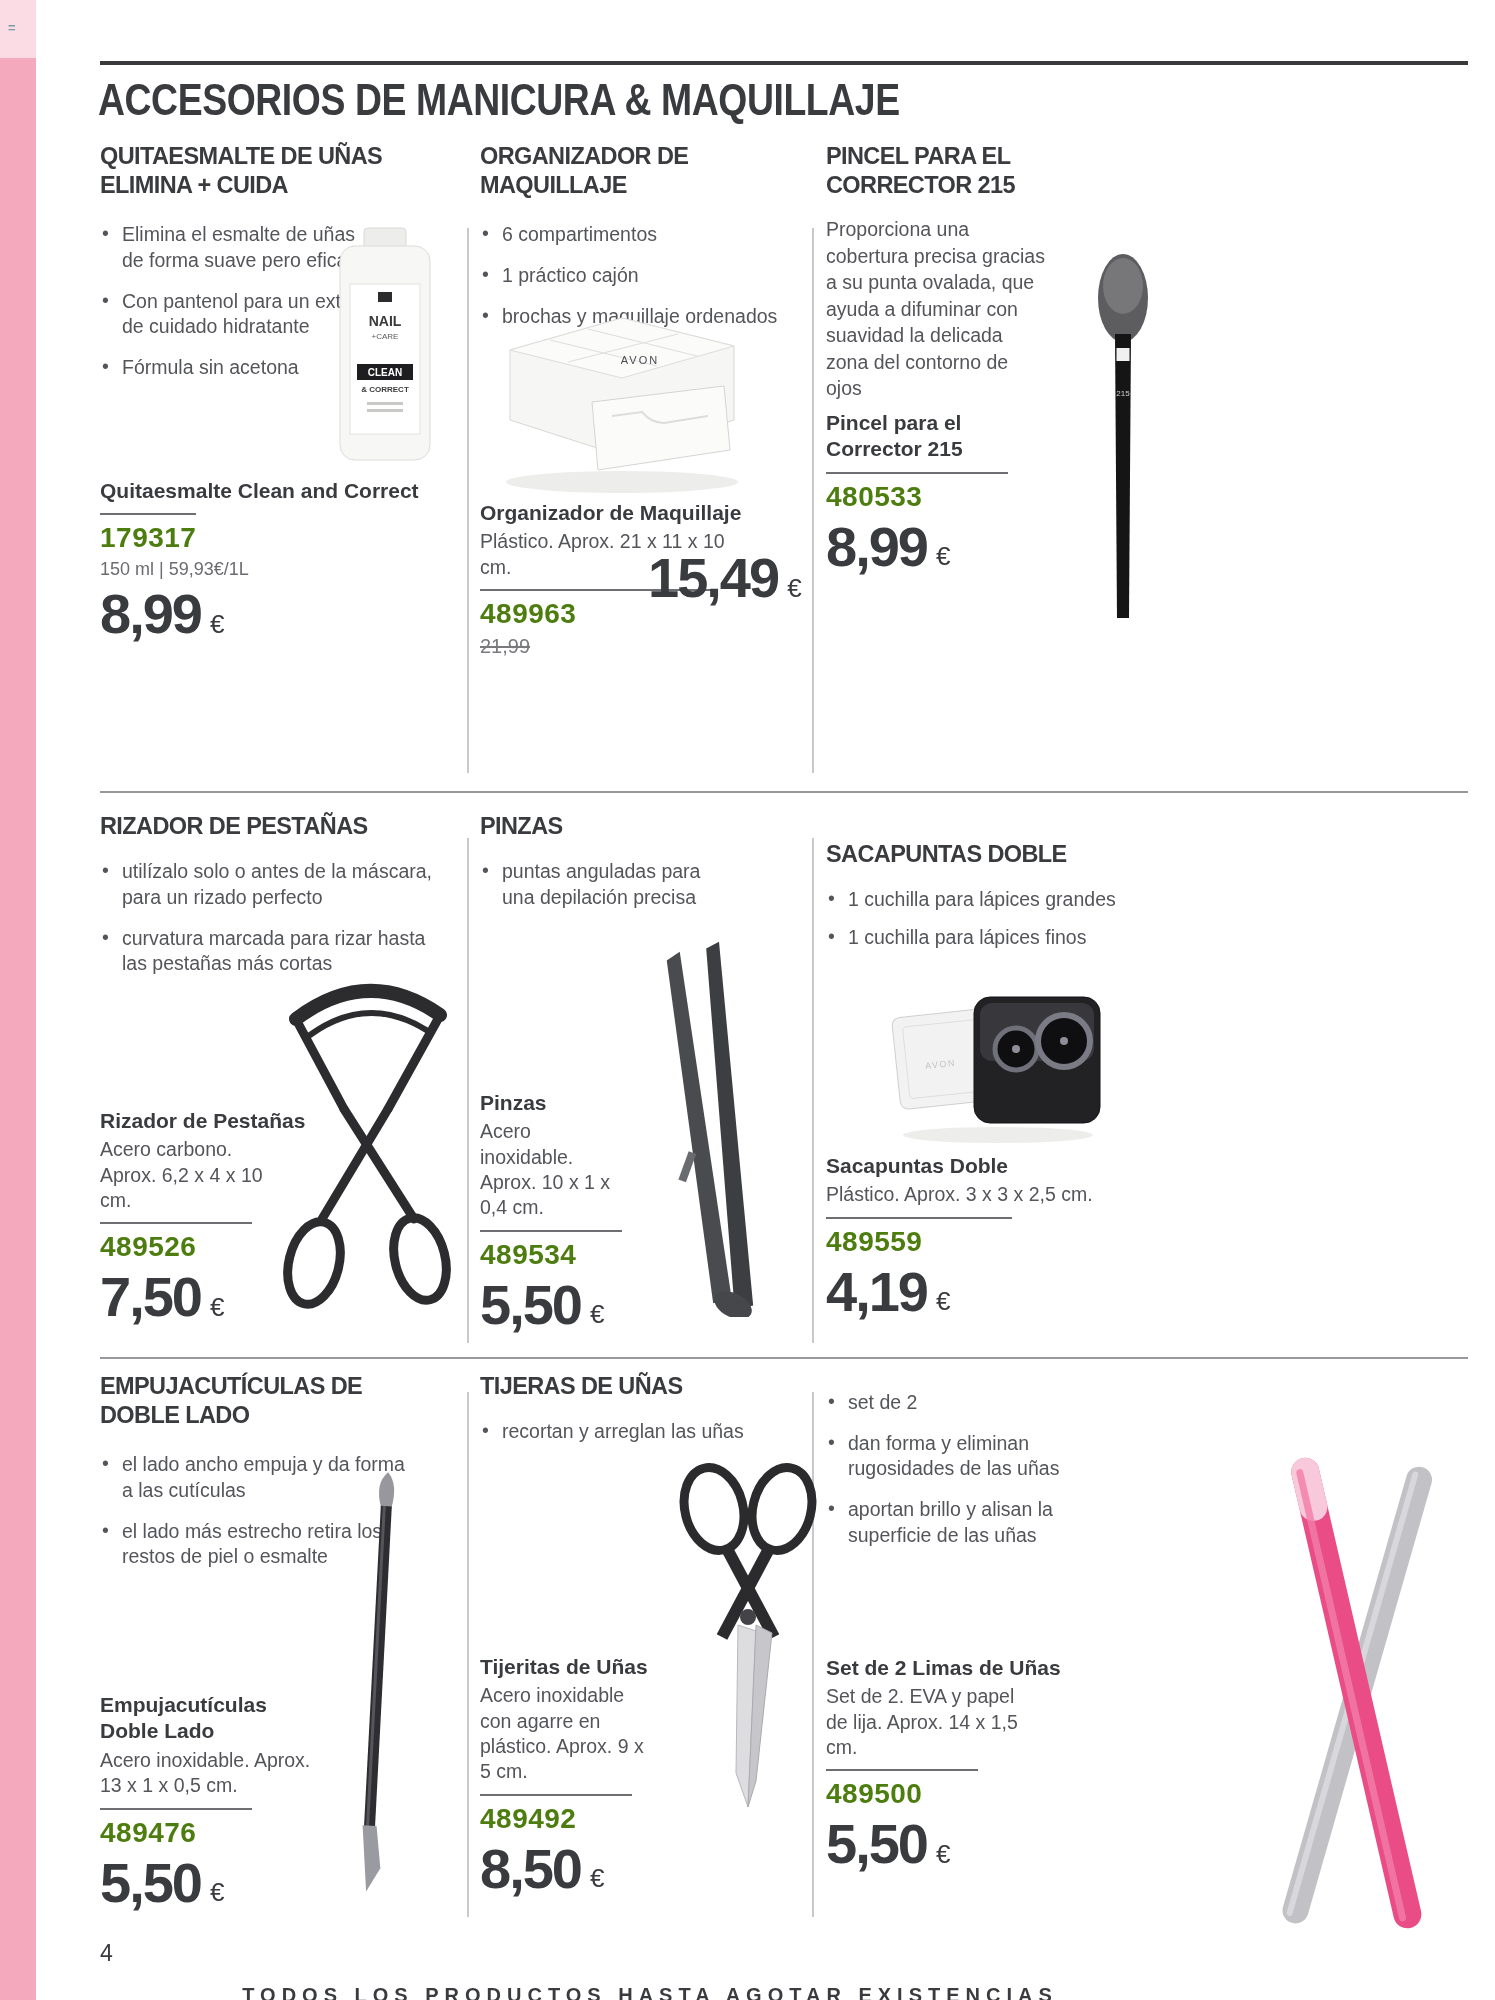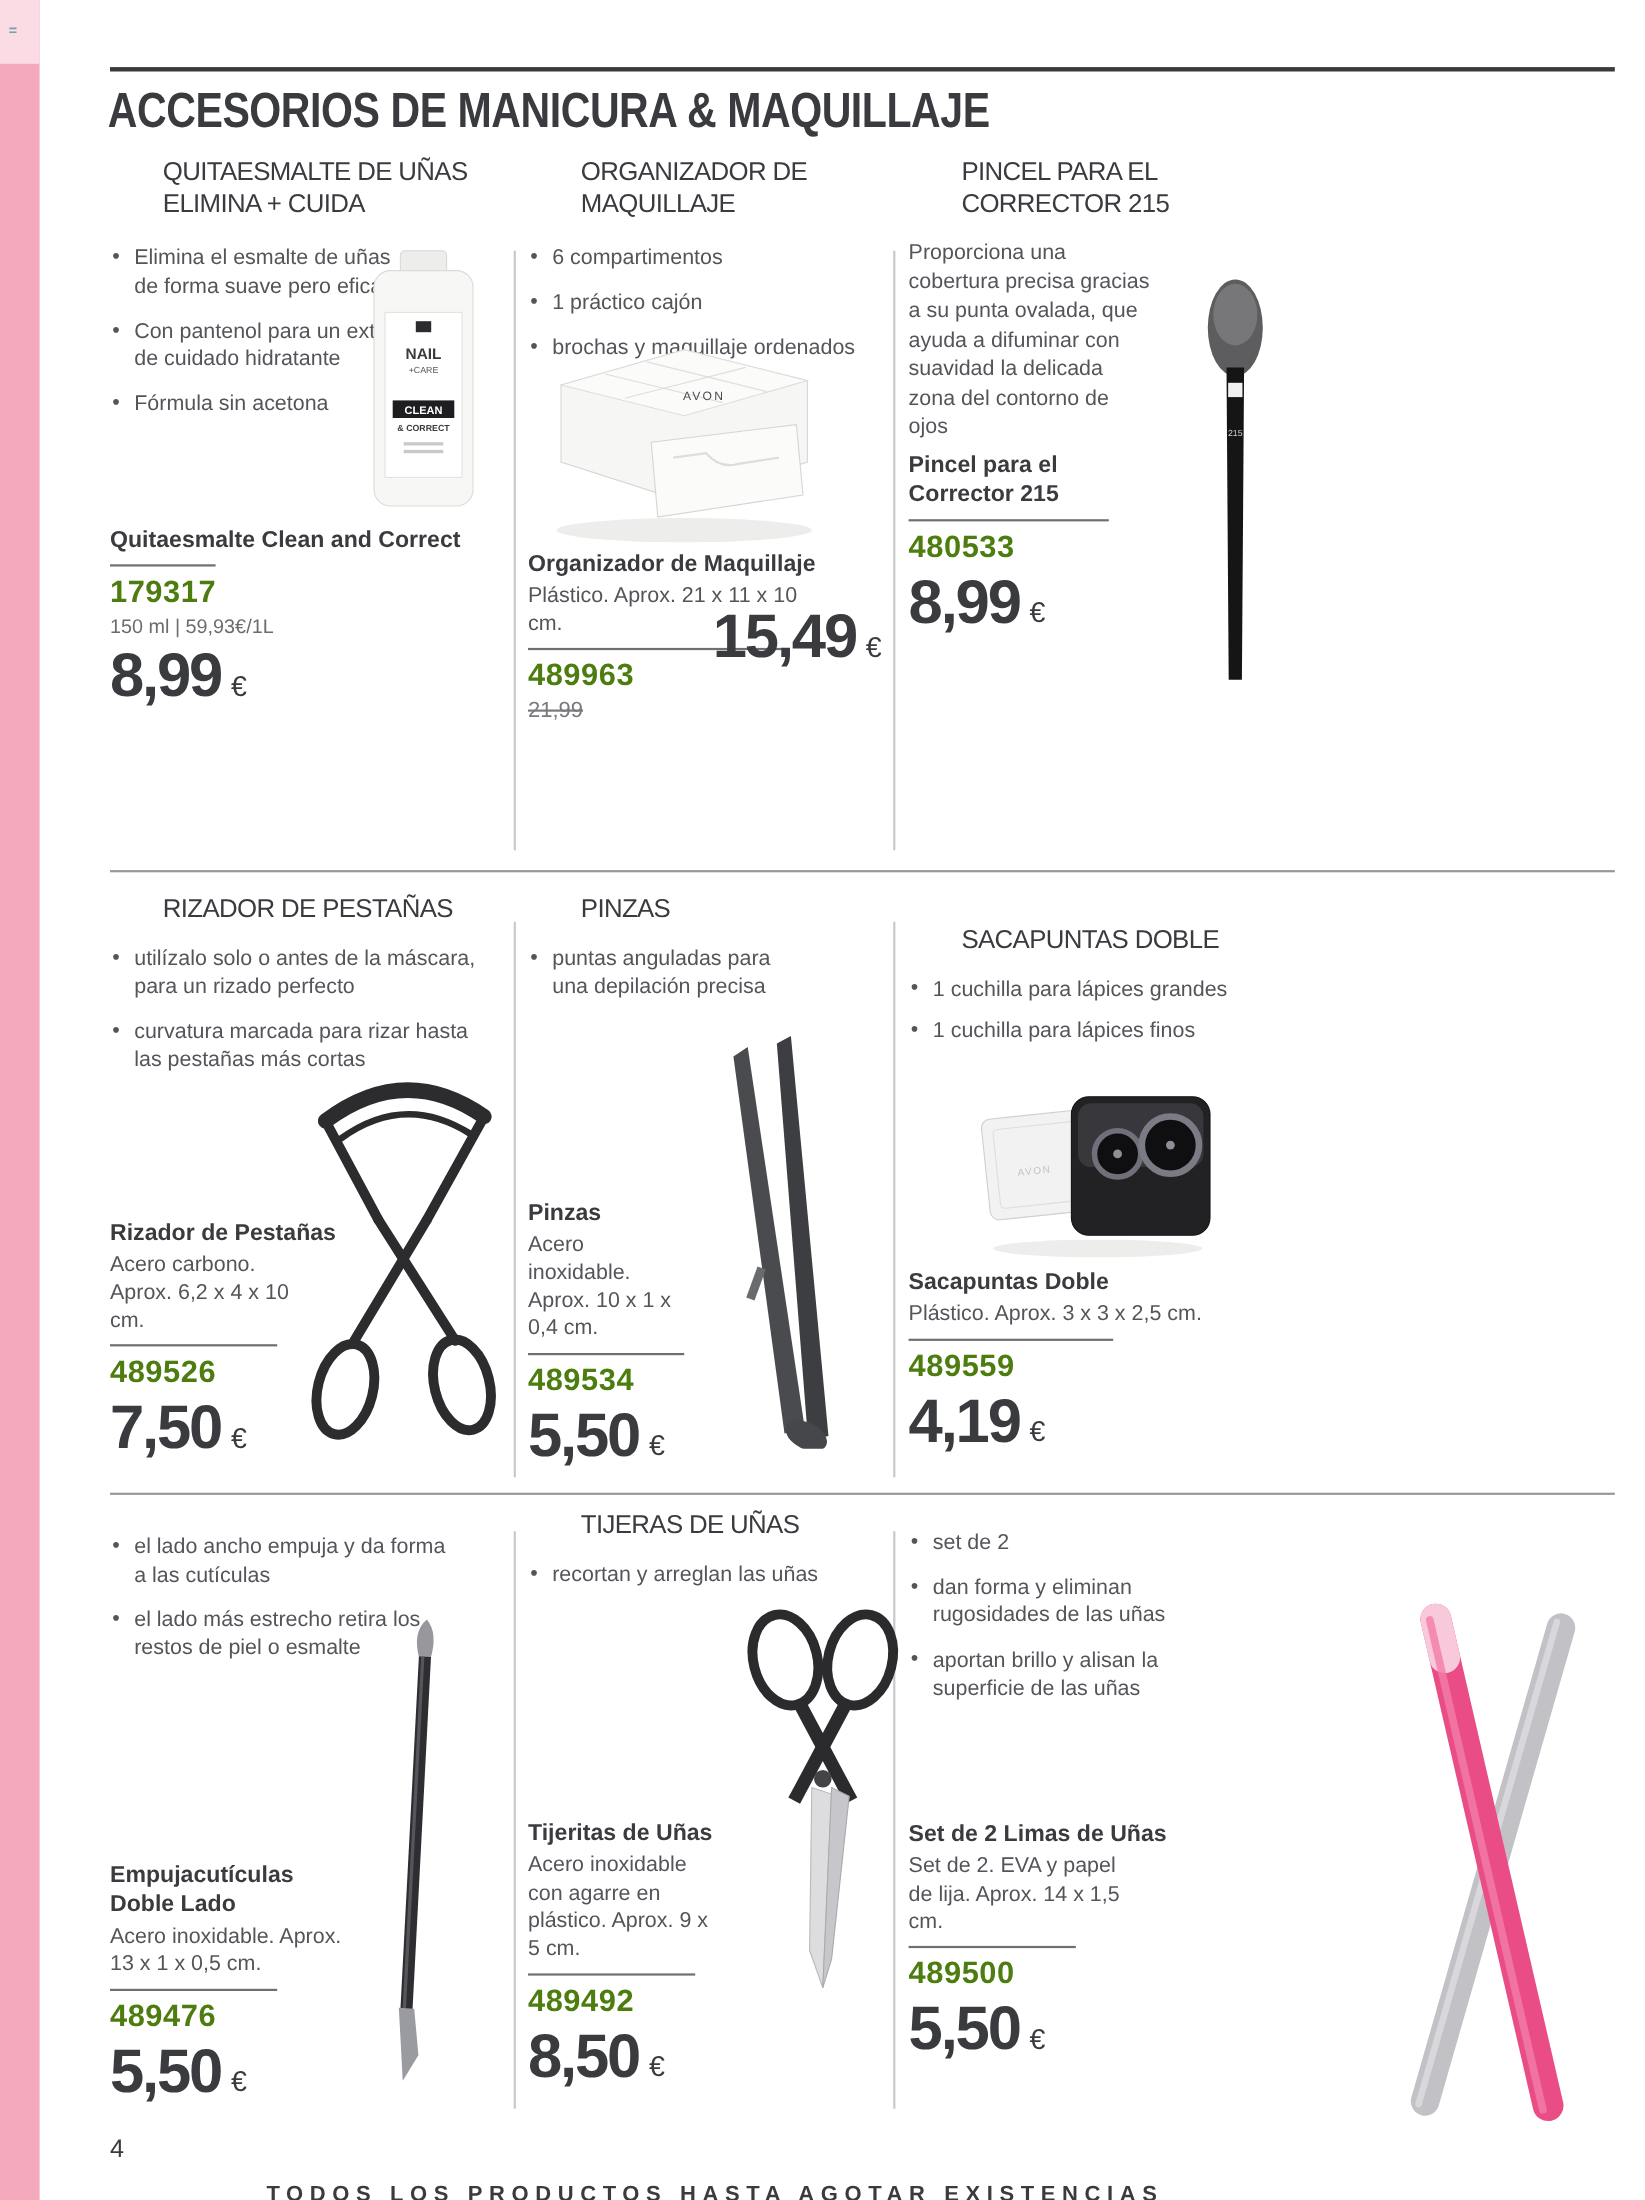--- a/index.html
+++ b/index.html
@@ -8,21 +8,21 @@
   
   .pink-strip{position:absolute;left:0;top:0;width:36px;height:2000px;background:#f4a9bd;}
   .pink-strip-top{position:absolute;left:0;top:0;width:36px;height:58px;background:#fbdce4;}
   .menu-glyph{position:absolute;left:8px;top:20px;font-size:13px;font-weight:bold;color:#75a0a8;}
   
   .header-rule{position:absolute;left:100px;top:61px;width:1368px;height:4px;background:#3a3a3c;}
   .page-title{position:absolute;left:98px;top:74px;font-size:45px;font-weight:bold;letter-spacing:-0.5px;
               color:#3a3b3f;transform:scaleX(0.83);transform-origin:left top;white-space:nowrap;}
   
   .sec{position:absolute;}
-  .sec-heading{font-size:23.5px;font-weight:normal;line-height:1.24;color:#3a3b3f;letter-spacing:-0.6px;margin-left:48px;}
+  .sec-heading{font-size:23.5px;font-weight:bold;line-height:1.24;color:#3a3b3f;letter-spacing:-0.6px;}
   .bullets{margin-top:22px;display:flex;flex-direction:column;gap:15px;}
   .bullet{position:relative;padding-left:22px;font-size:19.5px;line-height:1.32;color:#54555a;}
   .bullet::before{content:"\2022";position:absolute;left:2px;top:-1px;color:#54555a;}
   .para{margin-top:16px;font-size:19.5px;line-height:1.36;color:#54555a;}
   .info{position:absolute;left:0;}
   .p-name{font-size:21px;font-weight:bold;color:#3a3b3f;line-height:1.26;}
   .nowrap{white-space:nowrap;}
   .p-desc{font-size:19.5px;color:#54555a;line-height:1.3;margin-top:3px;}
   .p-rule{height:2px;background:#6e6f73;margin-top:9px;}
   .p-code{font-size:28px;font-weight:bold;color:#4d7c0f;margin-top:7px;letter-spacing:0.5px;}
@@ -226,20 +226,21 @@
       <div class="p-rule" style="width:186px;"></div>
       <div class="p-code">489559</div>
       <div class="price">
         <span class="num">4,19</span>
         <span class="cur">€</span>
       </div>
     </div>
   </div>
 
   <div class="sec" style="left:100px;top:1372px;width:368px;height:560px;">
+    <div class="sec-heading" style="width:300px;">EMPUJACUTÍCULAS DE DOBLE LADO</div>
     <div class="bullets" style="width:310px;">
       <div class="bullet">el lado ancho empuja y da forma a las cutículas</div>
       <div class="bullet">el lado más estrecho retira los restos de piel o esmalte</div>
     </div>
     <svg class="pimg" style="left:250px;top:96px;" width="58" height="432" viewBox="0 0 58 432">
       <g transform="rotate(3 29 216)">
         <path d="M 27 4 Q 38 16 32 40 L 22 40 Q 14 16 27 4 Z" fill="#97979d"></path>
         <rect x="21.5" y="38" width="11" height="322" fill="#2e2e32"></rect>
         <rect x="23.5" y="38" width="3" height="322" fill="#55555b"></rect>
         <polygon points="20,358 34,358 40,400 27,424" fill="#9a9aa1"></polygon>

